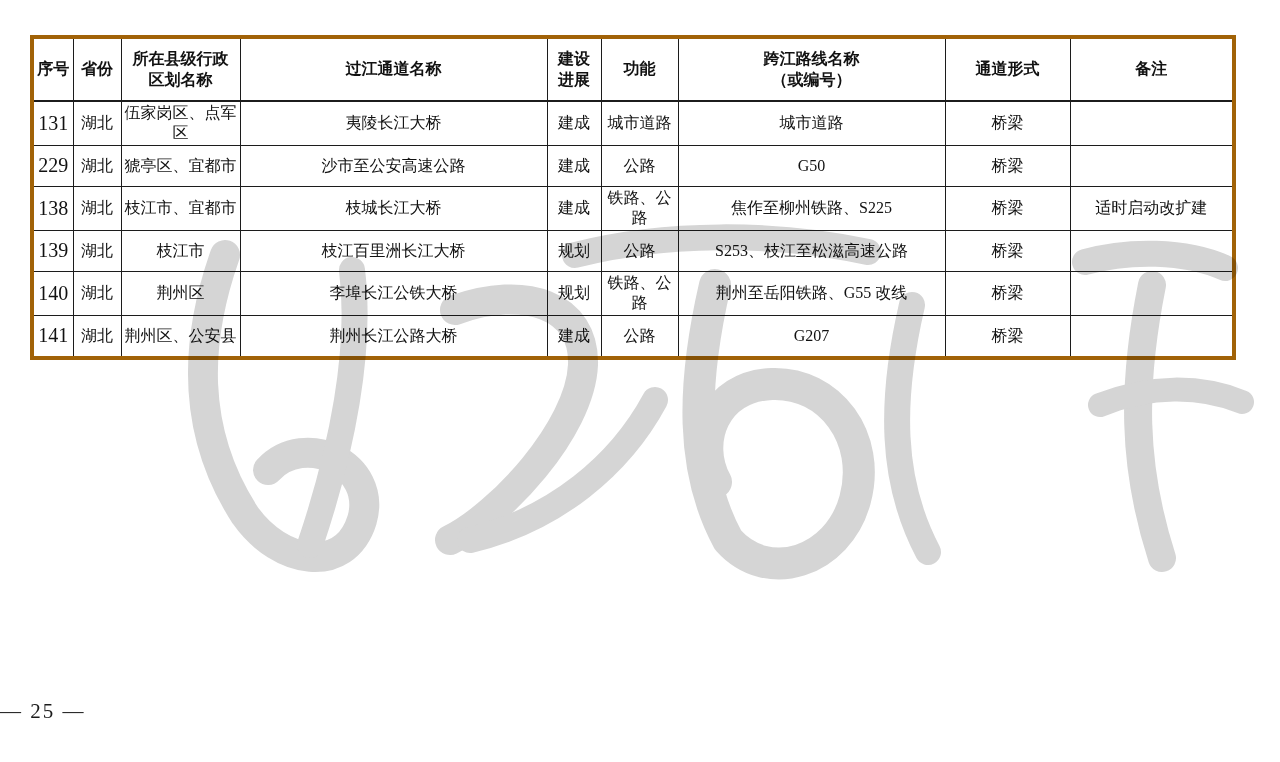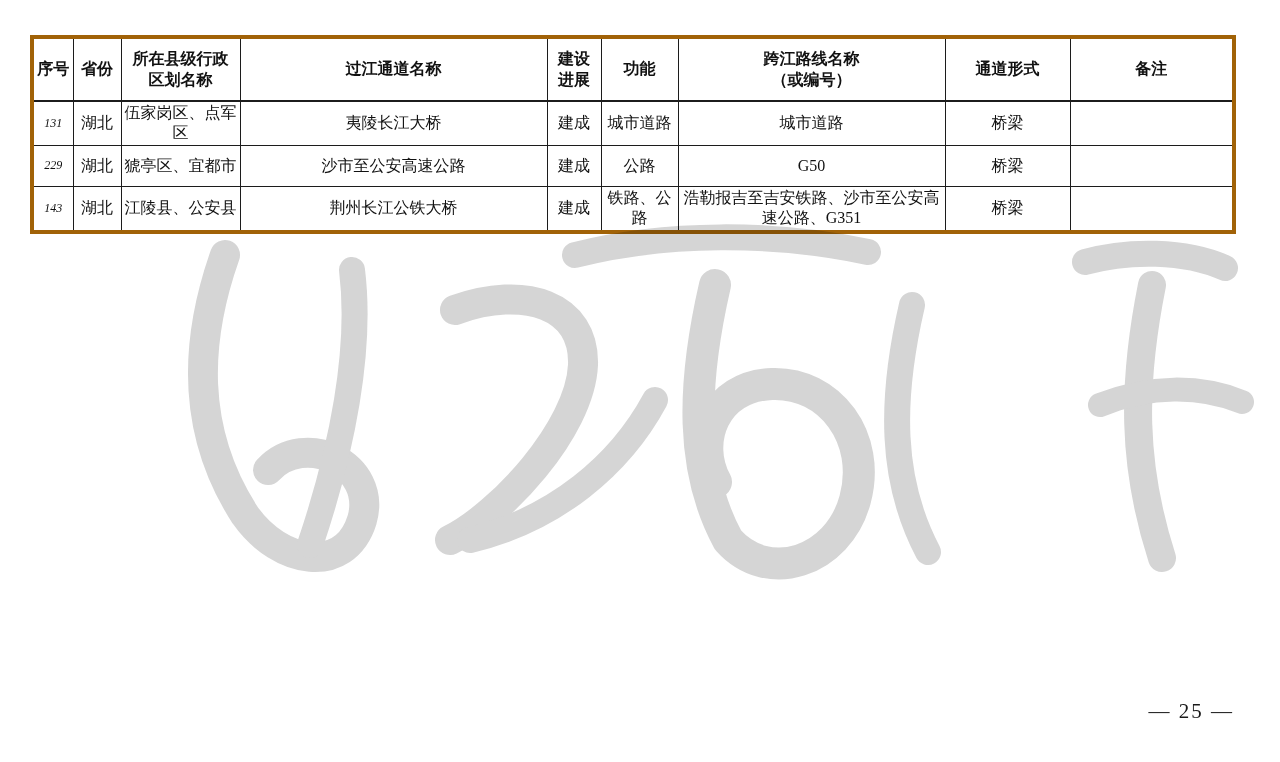--- a/index.html
+++ b/index.html
@@ -49,27 +49,27 @@
   }
   thead th {
     height: 59px;
     font-weight: bold;
     white-space: pre-line;
     border-bottom: 2px solid #1c1c1c;
   }
   tbody td {
     height: 38px;
   }
-  td.c-no { font-size: 12px; font-style: italic; }
+  td.c-no { font-size: 20px; }
   .page-number {
     position: absolute;
     top: 699px;
     left: 0;
     width: 1234px;
-    text-align: right;
+    text-align: left;
     font-size: 21px;
     color: #1a1a1a;
     z-index: 1;
     letter-spacing: 2px;
   }
 </style>
 </head>
 <body>
 
 <svg class="watermark" viewBox="0 0 1280 762" xmlns="http://www.w3.org/2000/svg">
@@ -132,26 +132,59 @@
     <td class="c-province">湖北</td>
     <td class="c-county">猇亭区、宜都市</td>
     <td class="c-name">沙市至公安高速公路</td>
     <td class="c-progress">建成</td>
     <td class="c-func">公路</td>
     <td class="c-route">G50</td>
     <td class="c-form">桥梁</td>
     <td class="c-remark"></td>
   </tr>
       <tr>
-    <td class="c-no">143</td>
+    <td class="c-no">138</td>
     <td class="c-province">湖北</td>
-    <td class="c-county">江陵县、公安县</td>
-    <td class="c-name">荆州长江公铁大桥</td>
+    <td class="c-county">枝江市、宜都市</td>
+    <td class="c-name">枝城长江大桥</td>
     <td class="c-progress">建成</td>
     <td class="c-func">铁路、公路</td>
-    <td class="c-route">浩勒报吉至吉安铁路、沙市至公安高速公路、G351</td>
+    <td class="c-route">焦作至柳州铁路、S225</td>
+    <td class="c-form">桥梁</td>
+    <td class="c-remark">适时启动改扩建</td>
+  </tr>
+      <tr>
+    <td class="c-no">139</td>
+    <td class="c-province">湖北</td>
+    <td class="c-county">枝江市</td>
+    <td class="c-name">枝江百里洲长江大桥</td>
+    <td class="c-progress">规划</td>
+    <td class="c-func">公路</td>
+    <td class="c-route">S253、枝江至松滋高速公路</td>
+    <td class="c-form">桥梁</td>
+    <td class="c-remark"></td>
+  </tr>
+      <tr>
+    <td class="c-no">140</td>
+    <td class="c-province">湖北</td>
+    <td class="c-county">荆州区</td>
+    <td class="c-name">李埠长江公铁大桥</td>
+    <td class="c-progress">规划</td>
+    <td class="c-func">铁路、公路</td>
+    <td class="c-route">荆州至岳阳铁路、G55 改线</td>
+    <td class="c-form">桥梁</td>
+    <td class="c-remark"></td>
+  </tr>
+      <tr>
+    <td class="c-no">141</td>
+    <td class="c-province">湖北</td>
+    <td class="c-county">荆州区、公安县</td>
+    <td class="c-name">荆州长江公路大桥</td>
+    <td class="c-progress">建成</td>
+    <td class="c-func">公路</td>
+    <td class="c-route">G207</td>
     <td class="c-form">桥梁</td>
     <td class="c-remark"></td>
   </tr>
     </tbody>
 </table>
 
 <div class="page-number">— 25 —</div>
 
 </body></html>

